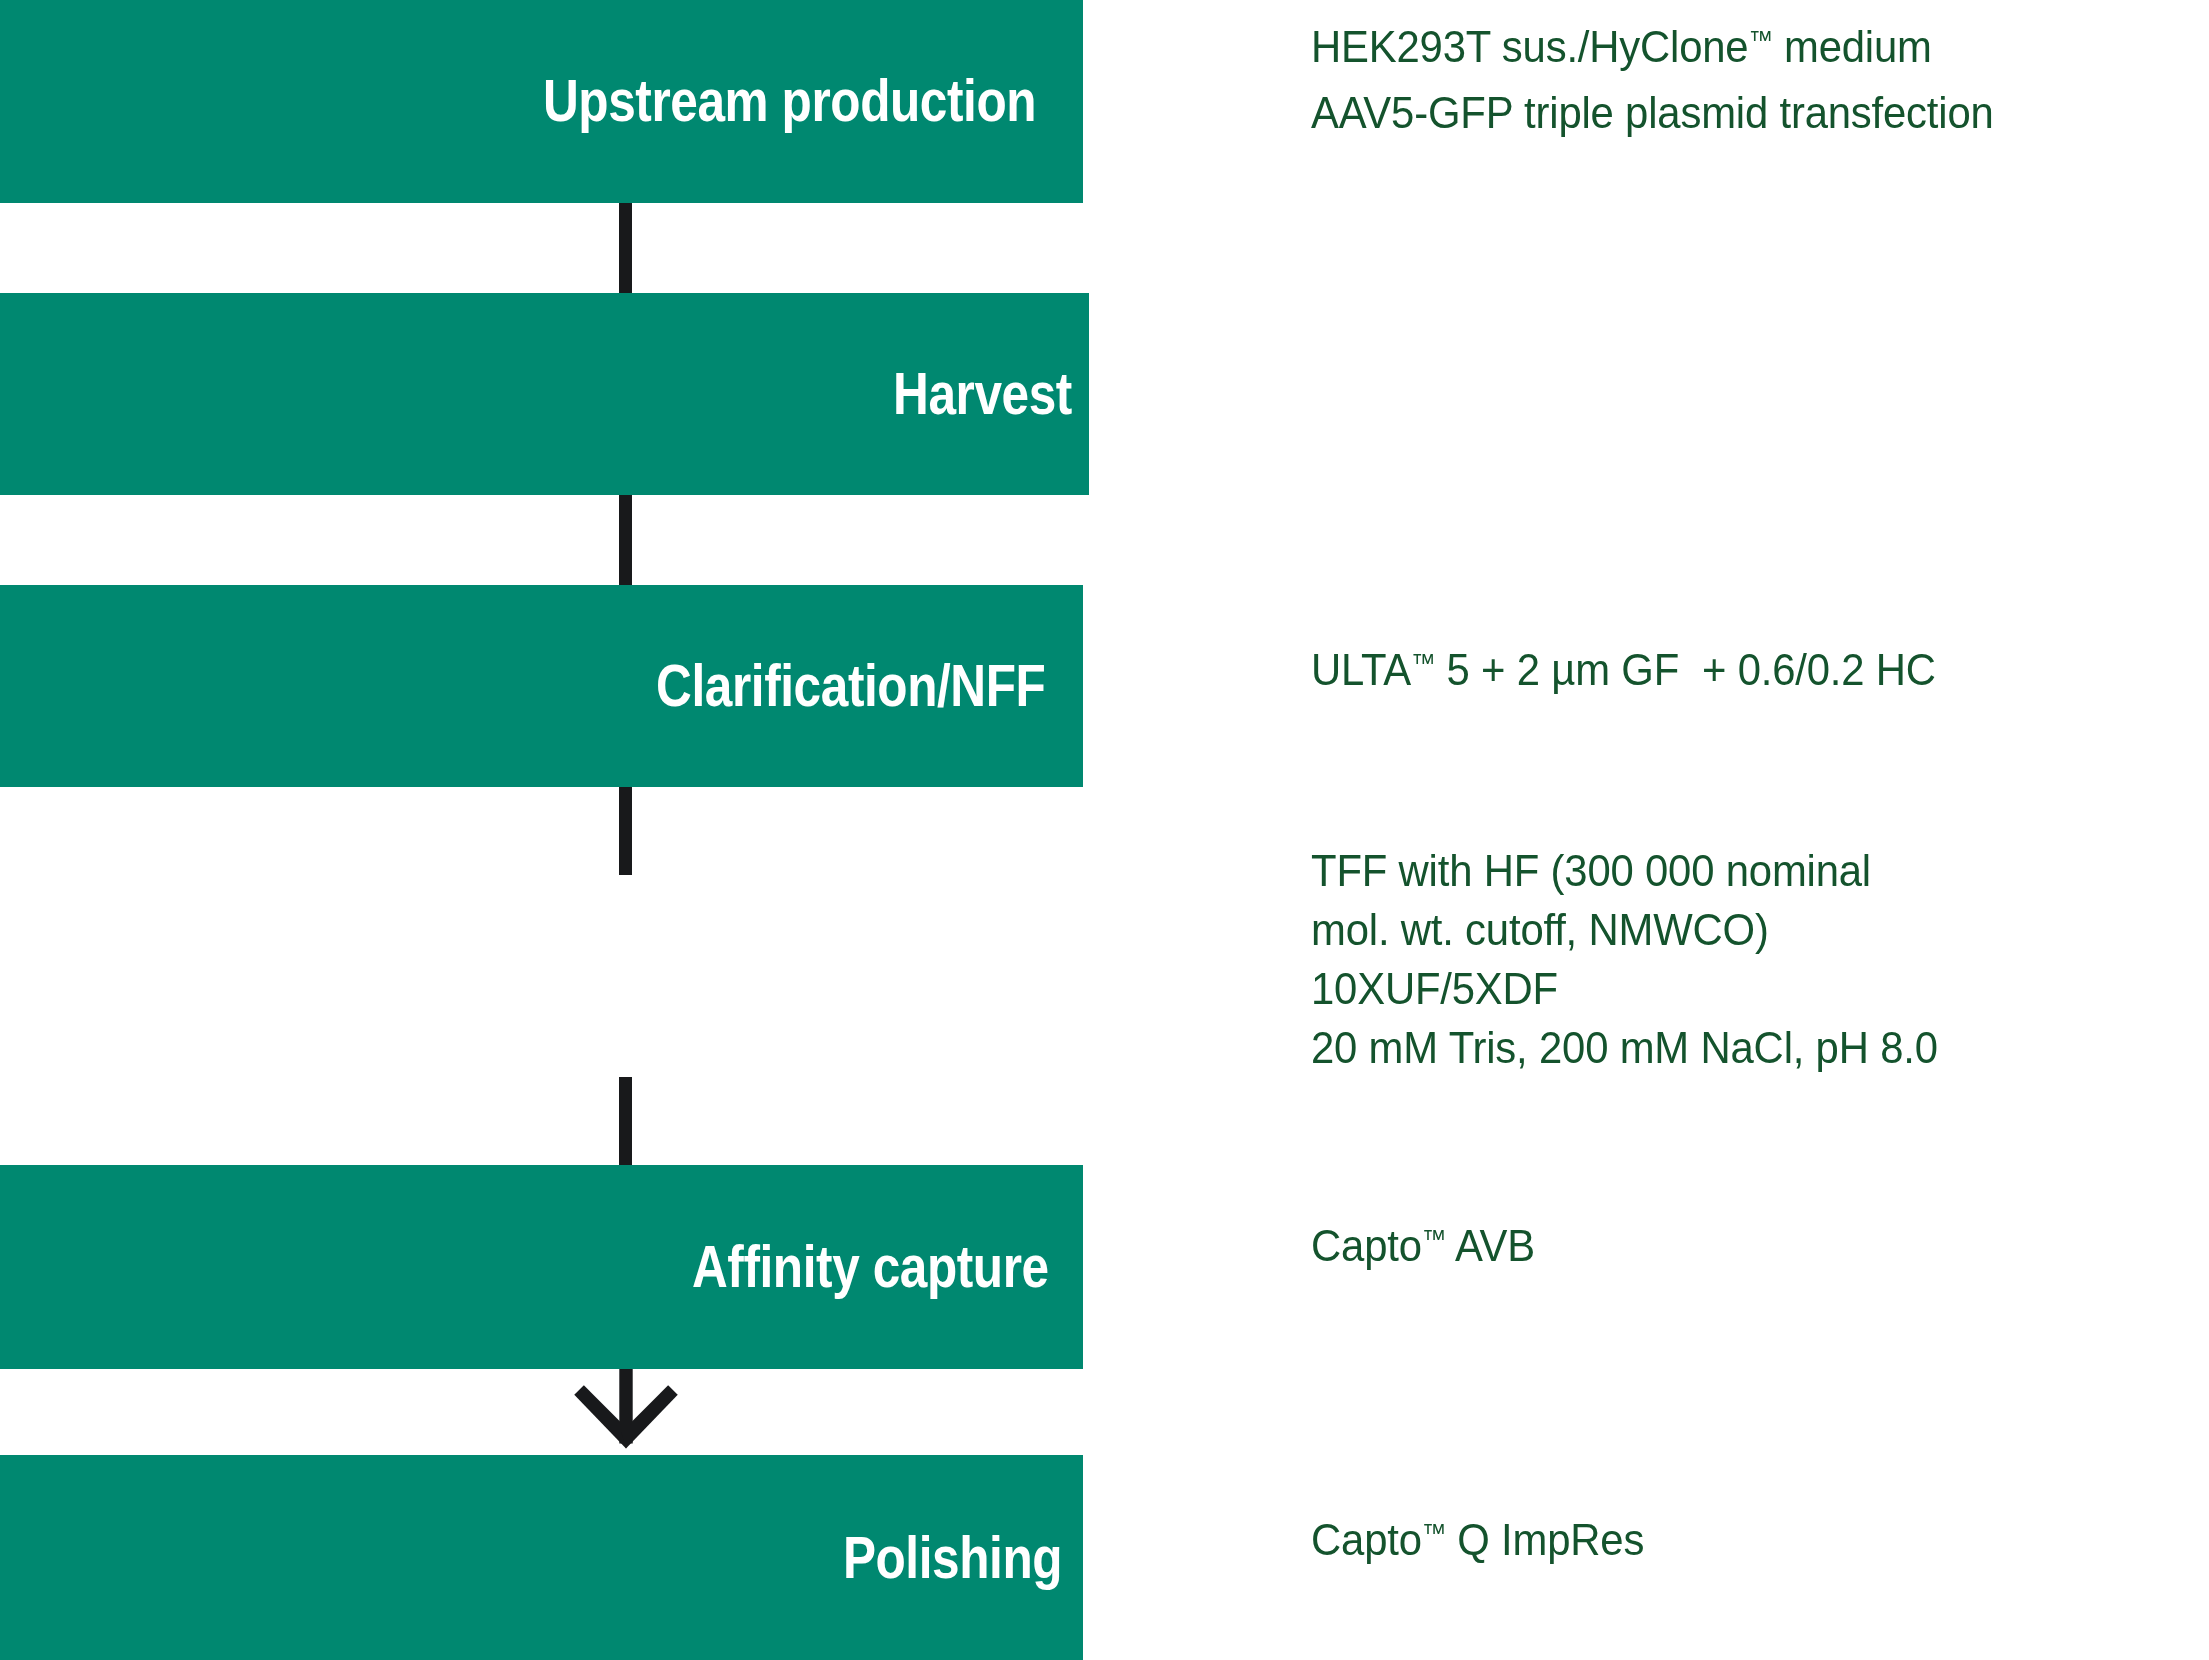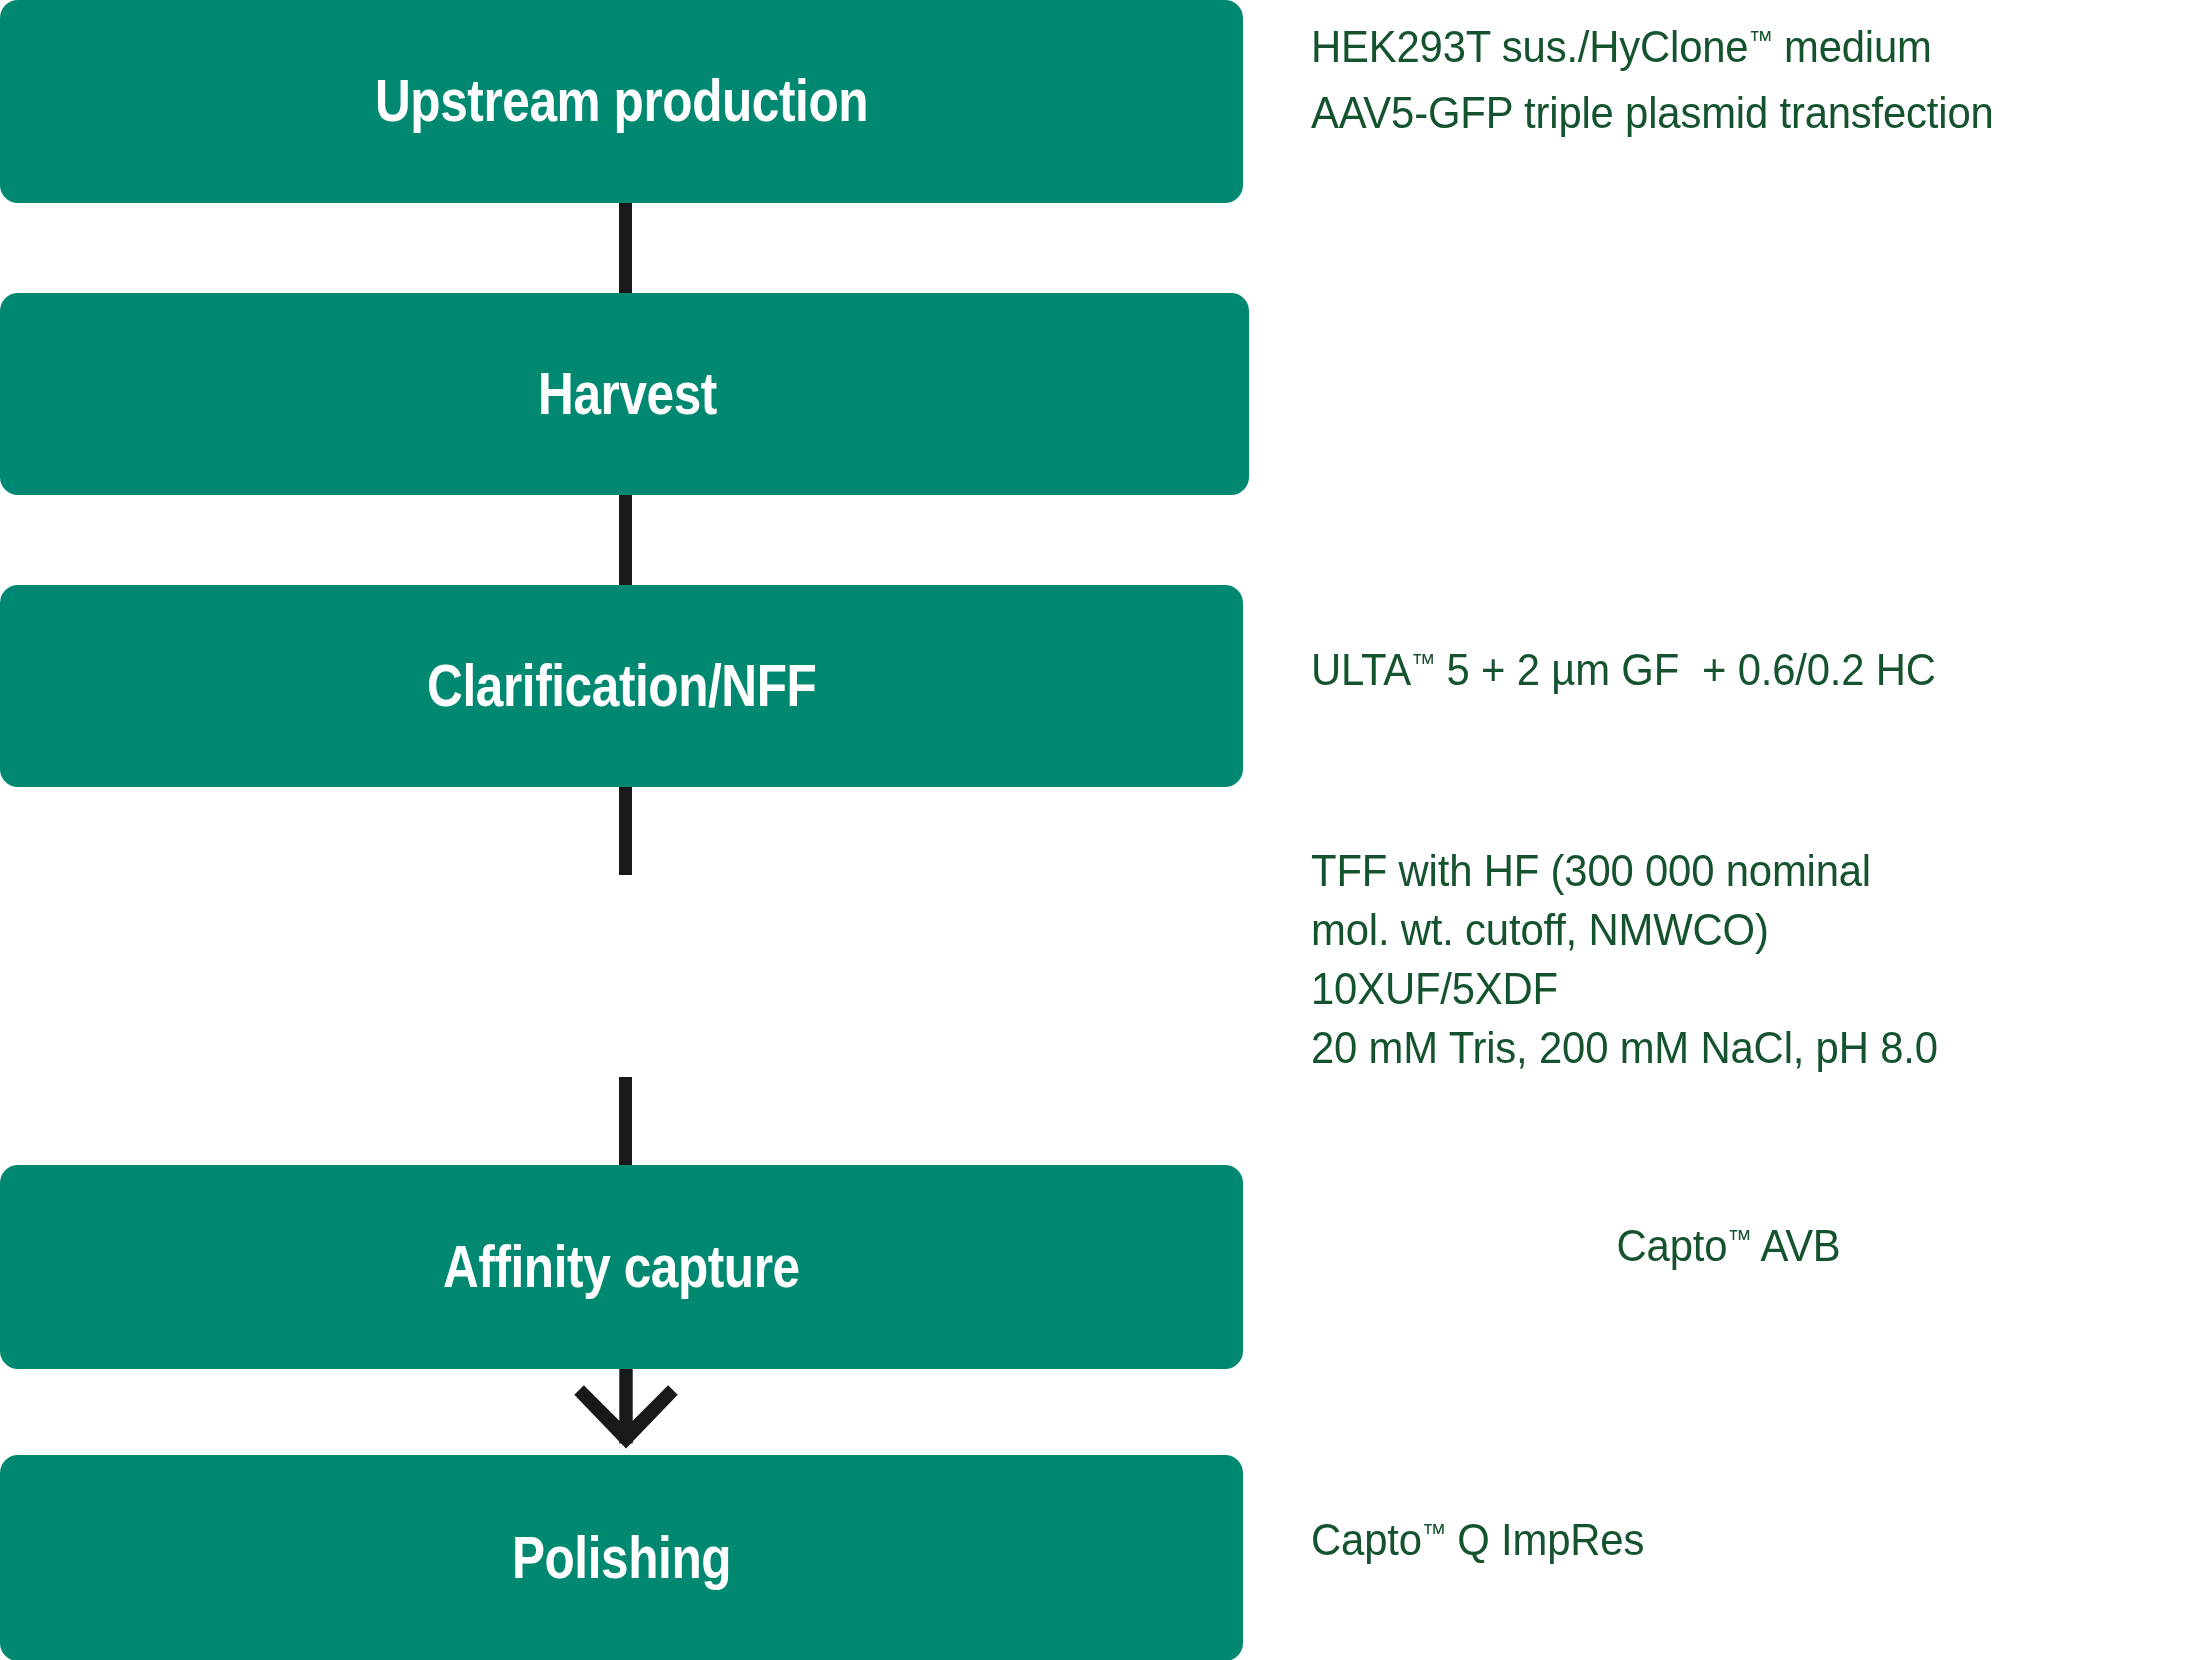--- a/index.html
+++ b/index.html
@@ -17,26 +17,25 @@
     position: relative;
     width: 2209px;
     height: 1660px;
     background: #ffffff;
   }
 
   
   .stage-box {
     position: absolute;
     left: 0;
-    width: 1243px;
+    width: 1083px;
     background: #008870;
     display: flex;
     align-items: center;
-    justify-content: center;
-    border-radius: 18px;
+    justify-content: flex-end;
   }
   .stage-title {
     color: #ffffff;
     font-family: "Liberation Sans", sans-serif;
     font-weight: bold;
     font-size: 59px;
     line-height: 1;
     letter-spacing: -0.5px;
     white-space: nowrap;
     transform: scaleX(0.84);
@@ -130,21 +129,21 @@
   <div class="stage-box" style="top:1165px; height:204px;">
     <span class="stage-title">Affinity capture</span>
   </div>
   <div class="arrow-connector" style="top:1369px; height:88px;">
     <svg viewBox="0 0 190 92" preserveAspectRatio="none">
       <path d="M88 0 H102 V78 H88 Z" fill="#18191B"></path>
       <path d="M41 27 L51 17 L100 66 L95 83 Z" fill="#18191B"></path>
       <path d="M149 27 L139 17 L90 66 L95 83 Z" fill="#18191B"></path>
     </svg>
   </div>
-  <div class="note" style="top:1216px;text-align:center;">
+  <div class="note" style="top:1216px;">
     <span class="note-line">Capto<span class="tm">™</span> AVB</span>
   </div>
 
   <div class="stage-box" style="top:1455px; height:206px;">
     <span class="stage-title">Polishing</span>
   </div>
   <div class="note" style="top:1510px;">
     <span class="note-line">Capto<span class="tm">™</span> Q ImpRes</span>
   </div>
 

